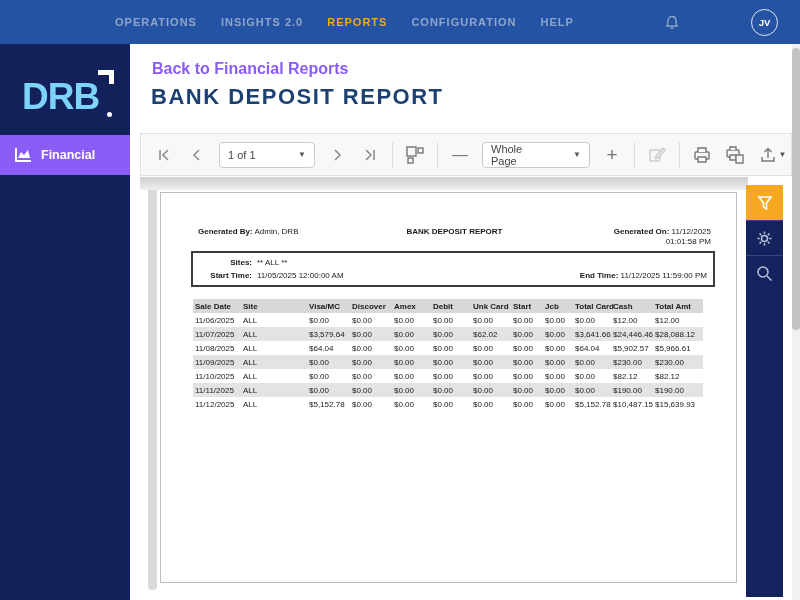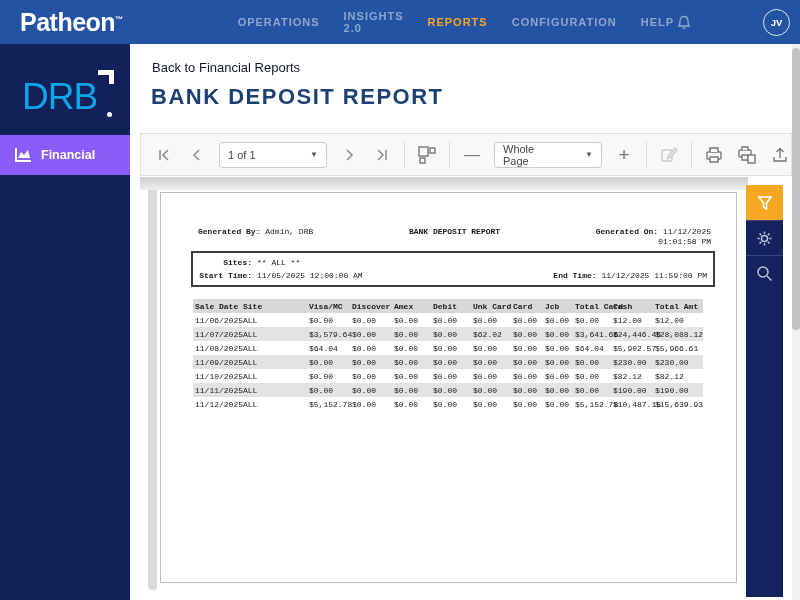--- a/index.html
+++ b/index.html
@@ -21,66 +21,66 @@
                margin-right:22px; }
   .avatar { width:27px; height:27px; border-radius:50%;
             border:1.5px solid rgba(255,255,255,.85); color:#fff;
             font-size:9.5px; font-weight:bold; display:flex;
             align-items:center; justify-content:center;margin-left:45px; }
 
   
   .sidebar { position:absolute; left:0; top:44px; width:130px; height:556px;
              background:#13215a; }
   .drb-logo { position:relative; width:86px; margin:26px auto 20px auto;
-              color:#0ea5e9; font-size:37px; font-weight:normal; text-align:left;
+              color:#7dd3fc; font-size:37px; font-weight:bold; text-align:left;
               letter-spacing:-1px; line-height:1; padding-top:8px; }
   .drb-bracket { position:absolute; top:0px; right:-6px; width:16px; height:14px;
                  border-top:5px solid #fff; border-right:5px solid #fff; }
   .drb-dot { position:absolute; bottom:-2px; right:-4px; width:5px; height:5px;
              background:#fff; border-radius:50%; }
   .side-item { height:40px; display:flex; align-items:center; gap:9px;
                padding-left:14px; color:#fff; font-size:12.5px; font-weight:bold;
                cursor:pointer; }
   .side-item.active { background:#8b5cf6; }
   .side-item + .side-item { height:46px; border-bottom:1px solid #3a4679; }
 
   
   .main { position:absolute; left:130px; top:44px; width:670px; height:556px;
           background:#fff; }
-  .breadcrumb { position:absolute; left:22px; top:16px; font-size:13px;
-                color:#0f172a; cursor:pointer; }
+  .breadcrumb { position:absolute; left:22px; top:16px; font-size:16px;
+                color:#8b5cf6; cursor:pointer;font-weight:bold; }
   .page-title { position:absolute; left:21px; top:40px; font-size:22px;
                 font-weight:bold; letter-spacing:1.5px; color:#1c4071; }
 
   
   .toolbar { position:absolute; left:10px; top:89px; width:652px; height:43px;
              background:#f8f8f8; border:1px solid #e2e2e2; display:flex;
              align-items:center; padding:0 12px; gap:11px; }
   .tb-btn { width:22px; height:22px; display:flex; align-items:center;
             justify-content:center; cursor:pointer; flex:0 0 auto; }
   .tb-sep { width:1px; height:26px; background:#ddd; flex:0 0 auto; }
   .tb-select { height:26px; background:#fff; border:1px solid #c9c9c9;
                border-radius:4px; display:flex; align-items:center;
                justify-content:space-between; padding:0 8px; font-size:11px;
                color:#444; cursor:pointer; flex:0 0 auto; }
   .tb-select .caret { font-size:8px; color:#555; margin-left:10px; }
-  .sel-page { width:108px; }
+  .sel-page { width:96px; }
   .sel-zoom { width:108px;gap:20px; }
   .tb-search { margin-left:auto; }
 
   
   .viewer-shadow { position:absolute; left:10px; top:133px; width:608px;
                    height:13px;
                    background:linear-gradient(to bottom,#cfcfcf,#efefef); }
   .viewer-scrollbar-left { position:absolute; left:18px; top:146px; width:9px;
                            height:400px; background:#d9d9d9;
                            border-radius:0 0 4px 4px; }
   .report-page { position:absolute; left:30px; top:148px; width:577px;
                  height:391px; background:#fff; border:1px solid #bdbdbd;
-                 font-family:Liberation Mono, monospace; color:#1a1a1a; }
+                 font-family:Liberation Sans, sans-serif; color:#1a1a1a; }
 
   .rep-header { position:absolute; left:37px; right:25px; top:34px;
                 display:flex; font-size:8px; line-height:10px; }
   .rep-header .gen-by { flex:1; }
   .rep-header .rep-title { flex:1; text-align:center; font-weight:bold; }
   .rep-header .gen-on { flex:1; text-align:right; }
   .rep-label { font-weight:bold; }
 
   .rep-box { position:absolute; left:30px; top:58px; width:524px; height:36px;
              border:2px solid #3c3c3c; font-size:8px; line-height:13px;
@@ -111,21 +111,20 @@
                background:#f1f1f1; }
   .scroll-thumb { position:absolute; left:0; top:4px; width:8px; height:282px;
                   background:#c2c2c2; border-radius:4px; }
 </style>
 </head>
 <body>
 
 <div id="app">
 
   <div class="topbar">
-    <div class="brand"><span>Patheon</span><sup>™</sup></div>
     <div class="topnav">
       <span class="nav-item">OPERATIONS</span>
       <span class="nav-item">INSIGHTS 2.0</span>
       <span class="nav-item active">REPORTS</span>
       <span class="nav-item">CONFIGURATION</span>
       <span class="nav-item">HELP</span>
     </div>
     <div class="top-right">
       <span style="display:flex;">
         <svg width="20" height="20" viewBox="0 0 20 20" fill="none" stroke="#8ea6cd" stroke-width="1.4">
@@ -282,21 +281,21 @@
         </colgroup>
         <thead>
           <tr>
               <th>Sale Date</th>
               <th>Site</th>
               <th>Visa/MC</th>
               <th>Discover</th>
               <th>Amex</th>
               <th>Debit</th>
               <th>Unk Card</th>
-              <th>Card</th>
+              <th>Start</th>
               <th>Jcb</th>
               <th>Total Card</th>
               <th>Cash</th>
               <th>Total Amt</th>
             </tr>
         </thead>
         <tbody>
             <tr>
               <td>11/06/2025</td>
               <td>ALL</td>

